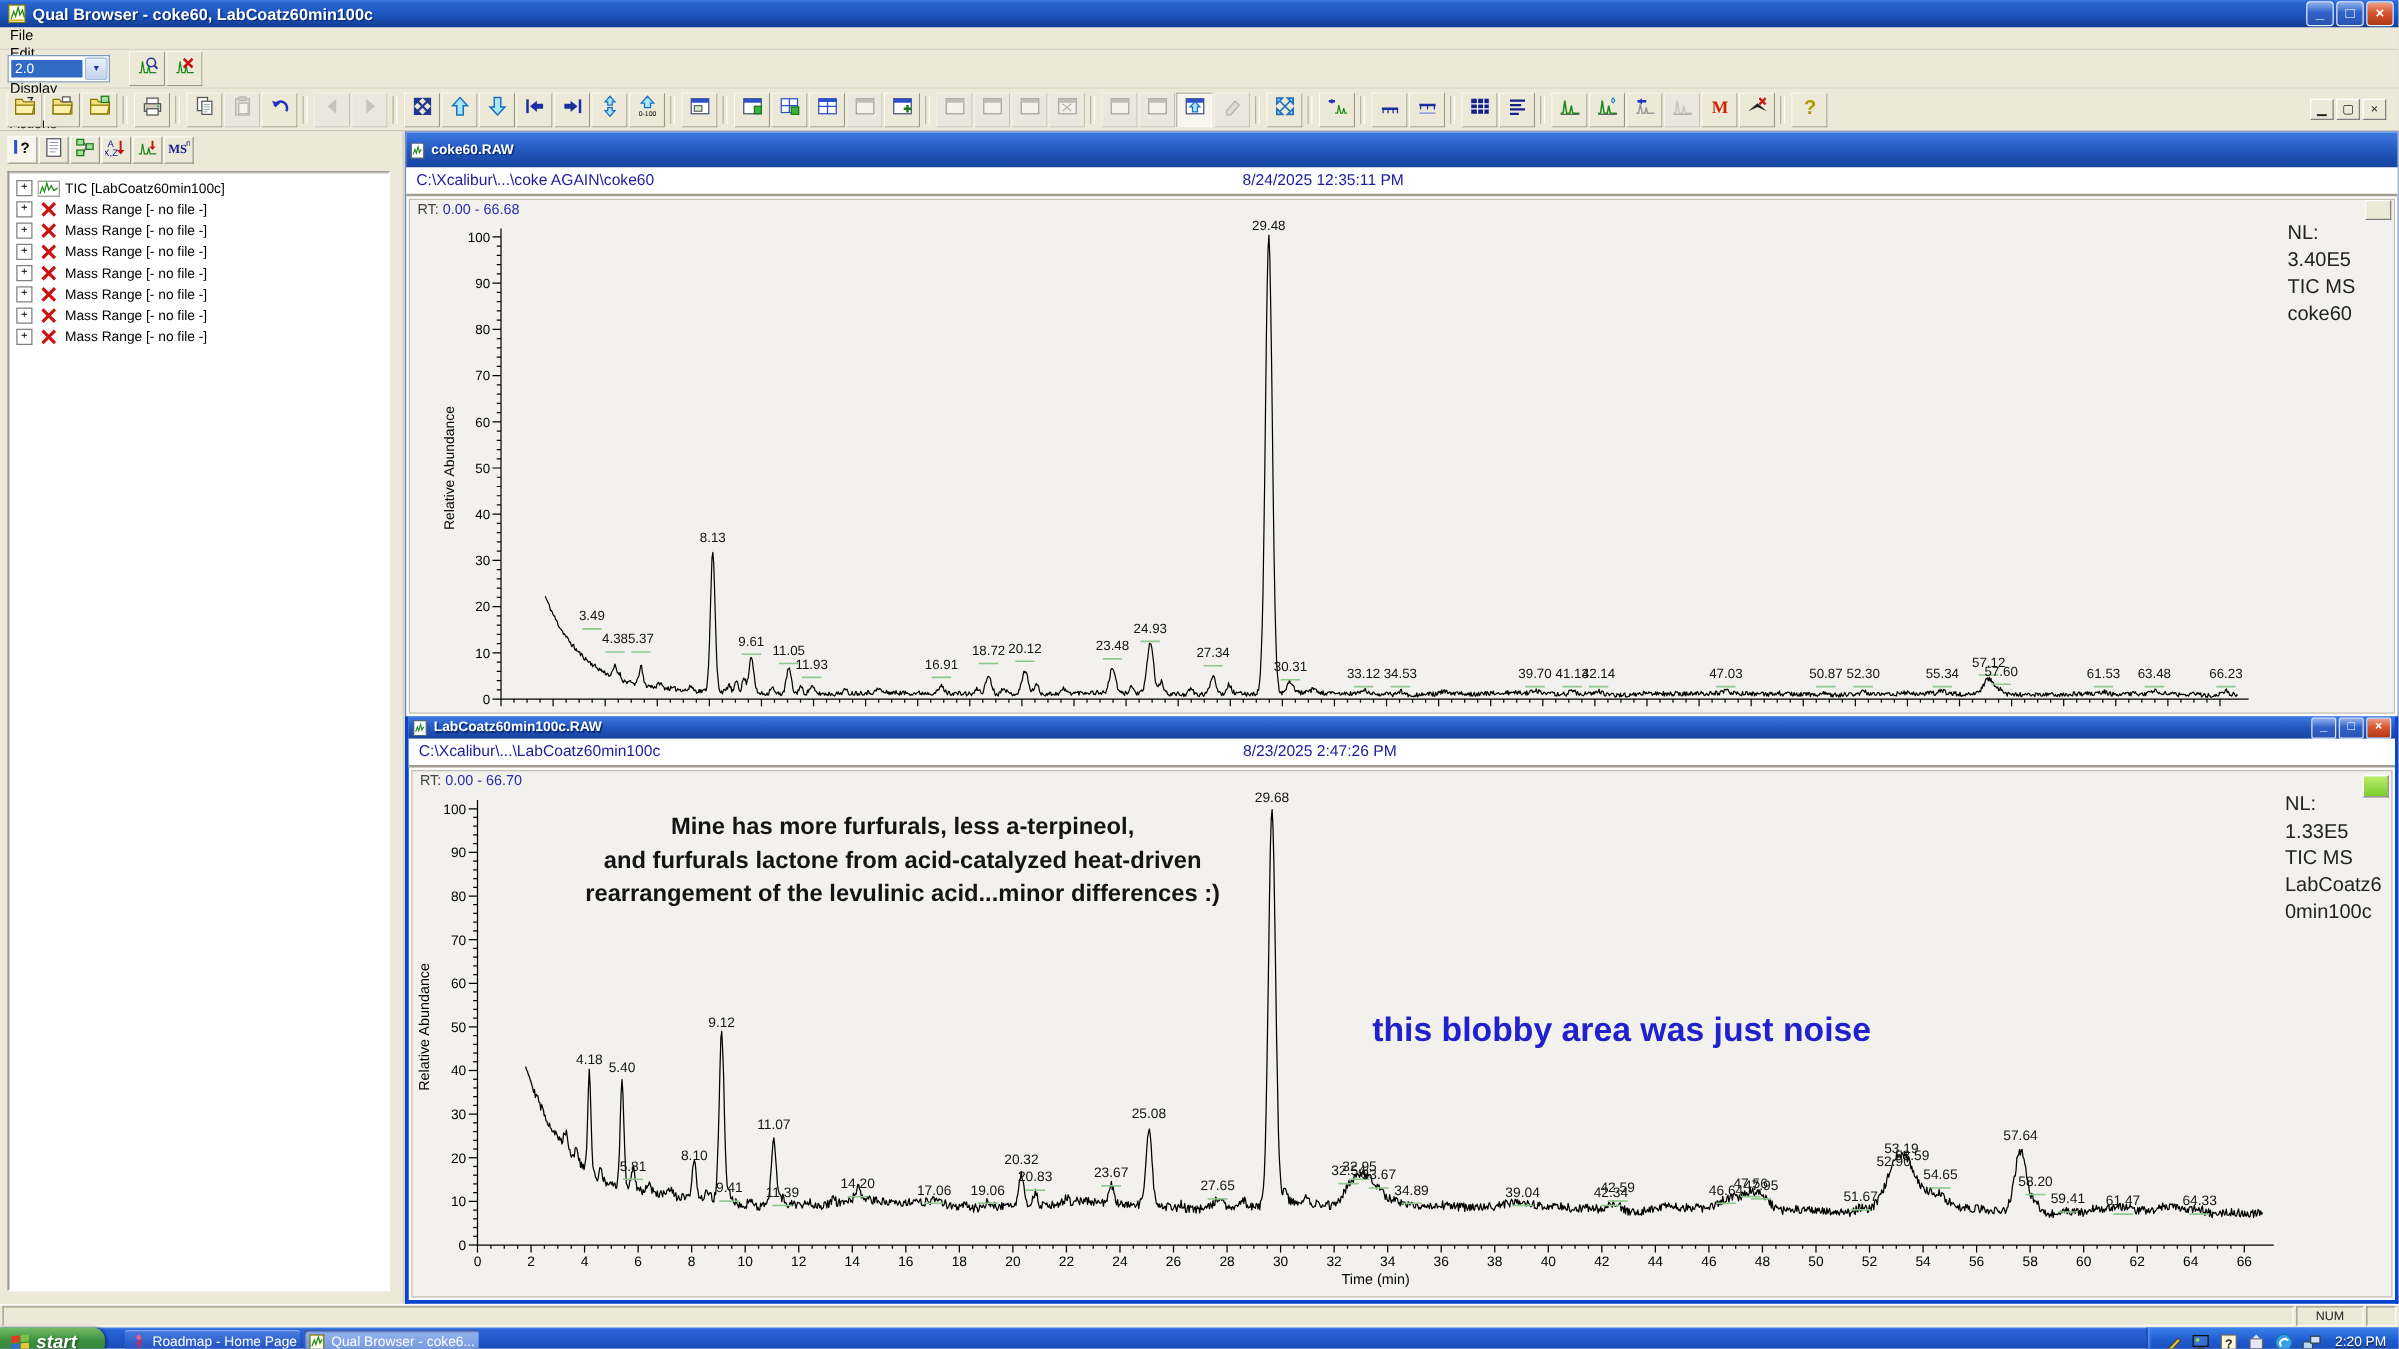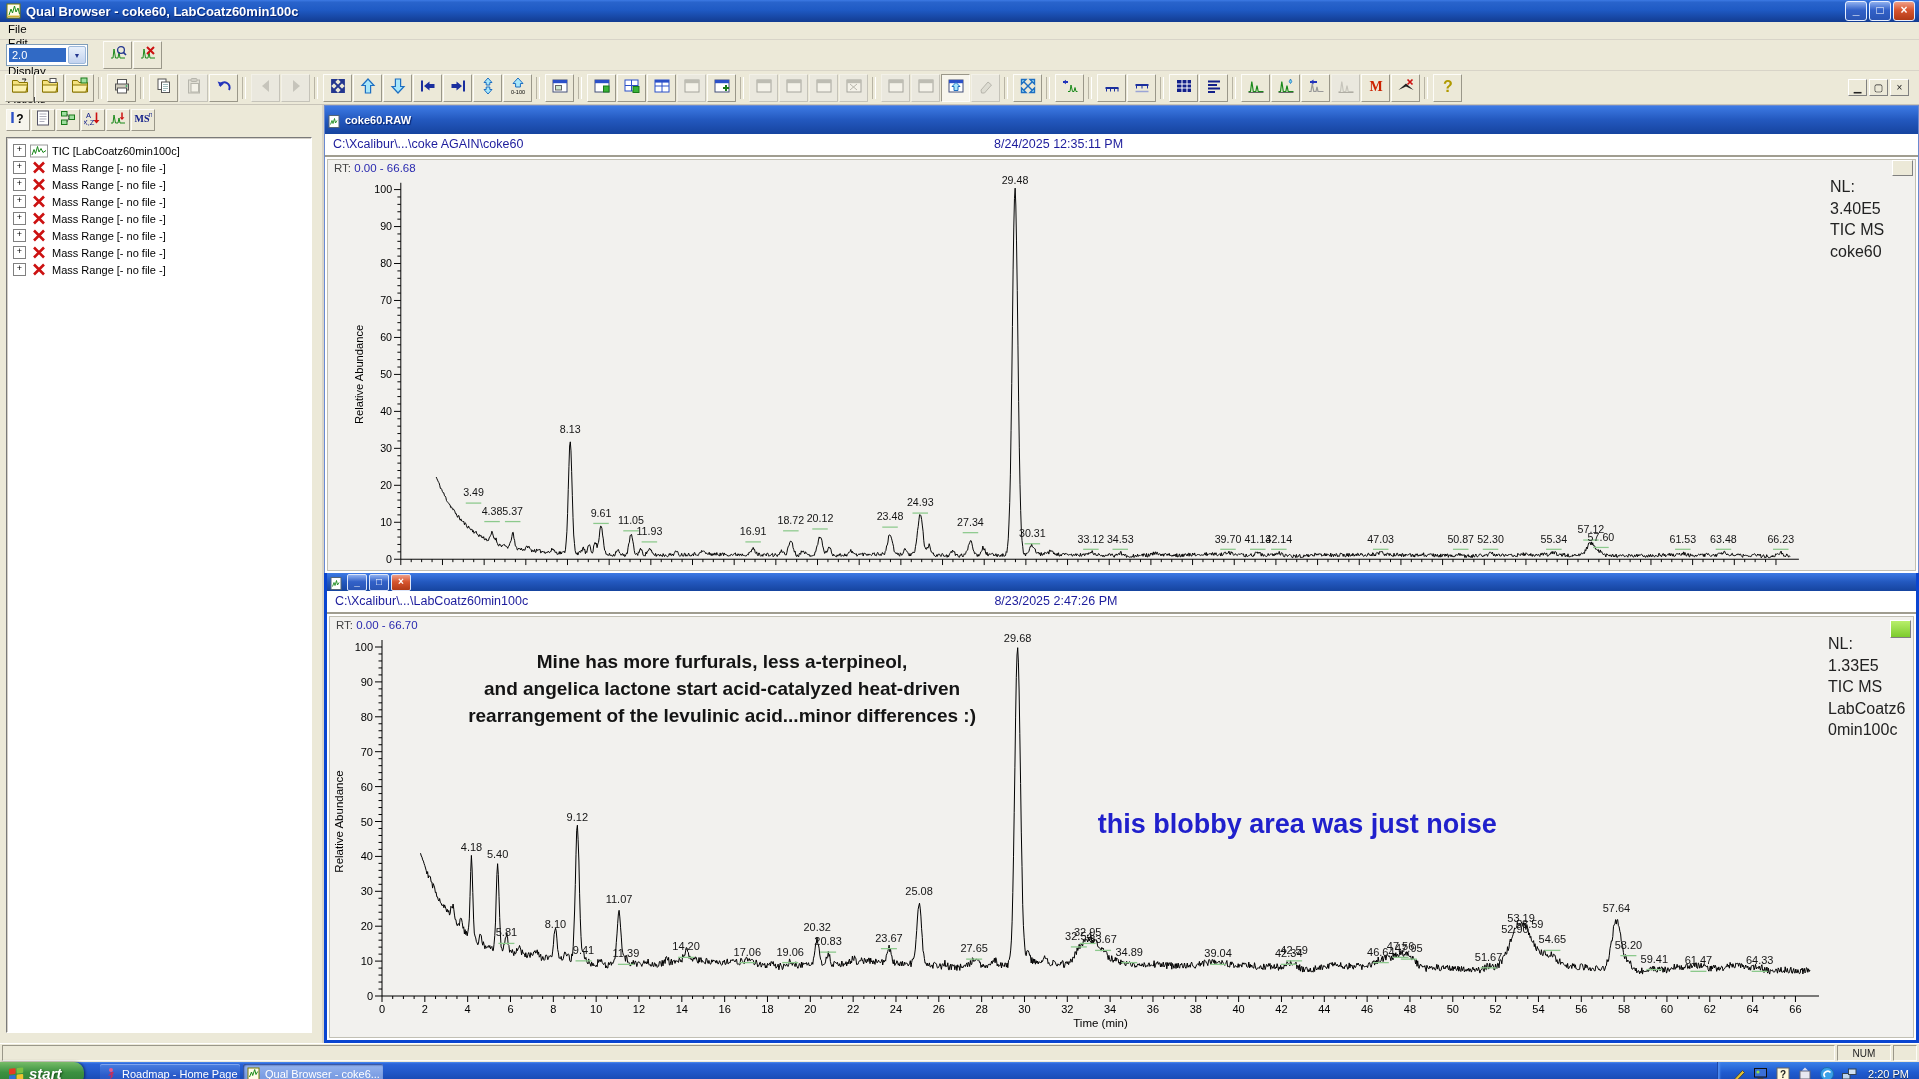--- a/index.html
+++ b/index.html
@@ -886,20 +886,21 @@
       </div>
 
       <div class="cell cell2">
         <div class="cell-title">
           <span class="doc-icon">
             <svg width="13" height="13" viewBox="0 0 13 13">
                 <rect x="1" y="0.5" width="10" height="12" fill="#fff" stroke="#567"></rect>
                 <path d="M2.5 9.5 l1.5-4 1 3 1.5-5 1 4.5 1.5-2.5" fill="none" stroke="#1a8a1a" stroke-width="0.9"></path>
               </svg>
           </span>
+          <span class="cell-title-text">LabCoatz60min100c.RAW</span>
           <span class="cell-btns">
             <span class="cellbtn">_</span>
             <span class="cellbtn">□</span>
             <span class="cellbtn close">×</span>
           </span>
         </div>
         <div class="cell-info">
           <span class="cell-path">C:\Xcalibur\...\LabCoatz60min100c</span>
           <span class="cell-date">8/23/2025 2:47:26 PM</span>
         </div>
@@ -1214,21 +1215,21 @@
               <div>0min100c</div>
             </div>
           <span class="pinbtn green">
             <svg width="12" height="11" viewBox="0 0 12 11">
                 <circle cx="5" cy="5" r="3.4" fill="#123" stroke="#042"></circle>
                 <line x1="7.5" y1="7.5" x2="11" y2="10.5" stroke="#123" stroke-width="1.8"></line>
               </svg>
           </span>
           <div class="anno-black">
             <div>Mine has more furfurals, less a-terpineol,</div>
-            <div>and angelica lactone start acid-catalyzed heat-driven</div>
+            <div>and furfurals lactone from acid-catalyzed heat-driven</div>
             <div>rearrangement of the levulinic acid...minor differences :)</div>
           </div>
           <div class="anno-blue">this blobby area was just noise</div>
         </div>
       </div>
 
     </div>
   </div>
 
   <div class="statusbar">

